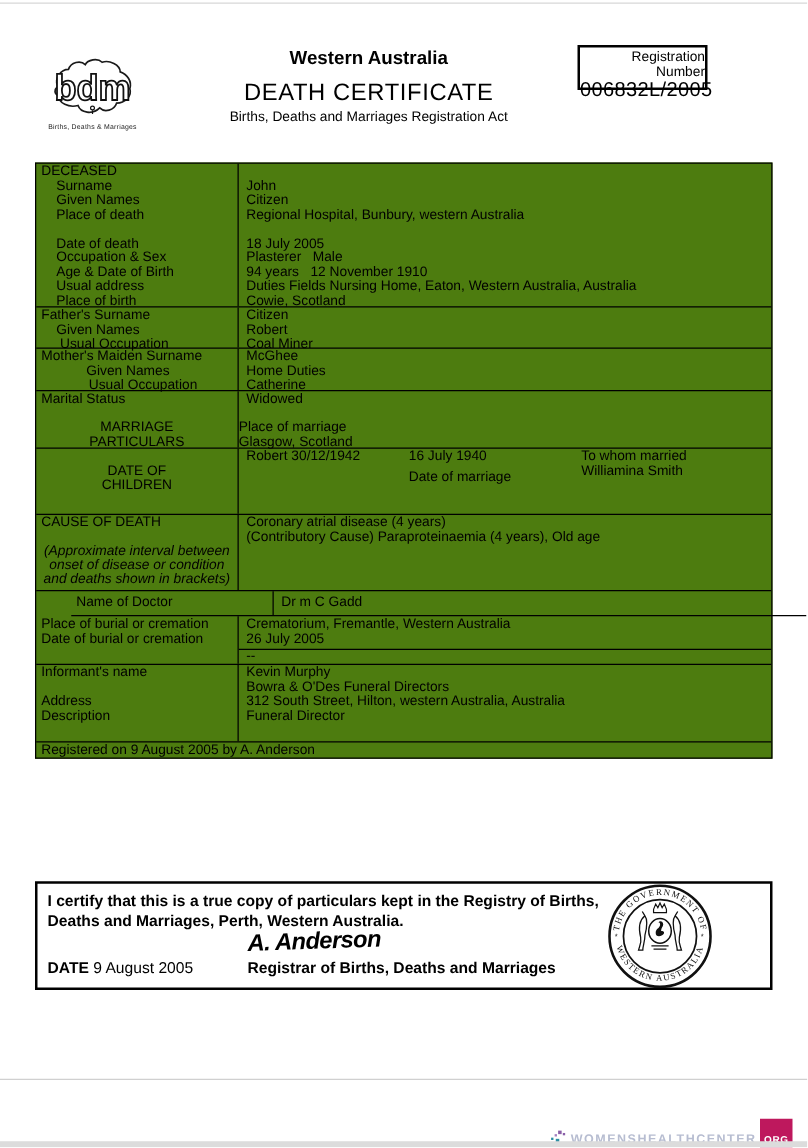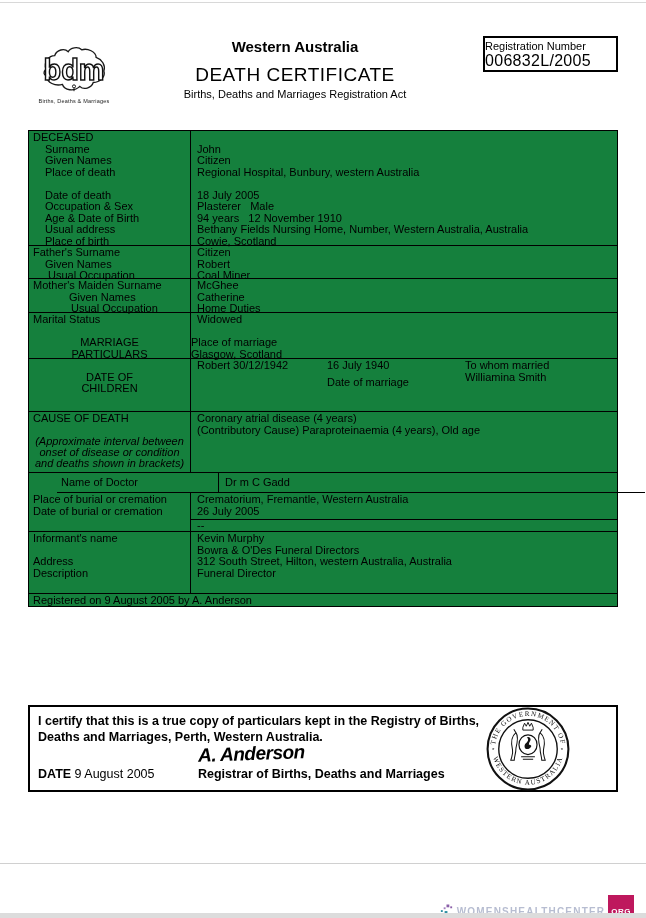--- a/index.html
+++ b/index.html
@@ -8,26 +8,26 @@
   .page { position:relative; width:646px; height:918px; background:#fff; overflow:hidden; }
   .hairline-top { position:absolute; top:2px; left:0; width:100%; height:1px; background:#d8d8d8; }
 
   
   .logo-wrap { position:absolute; left:30px; top:44px; width:88px; text-align:center; }
   .logo-caption { font-size:5.5px; letter-spacing:.2px; color:#222; margin-top:-2px; }
   .head-block { position:absolute; left:118px; top:38px; width:354px; text-align:center; }
   .head-region { font-size:15px; font-weight:bold; }
   .head-title { font-size:19px; letter-spacing:.5px; margin-top:9px; }
   .head-act { font-size:11px; margin-top:2px; }
-  .reg-box { position:absolute; left:483px; top:36px; width:135px; height:36px; border:2px solid #000; text-align:left; padding-top:2px; }
+  .reg-box { position:absolute; left:462px; top:36px; width:104px; height:36px; border:2px solid #000; text-align:right; padding-top:2px; }
   .reg-label { font-size:11px; }
   .reg-number { font-size:16px; letter-spacing:.3px; }
 
   
-  .cert-table { position:absolute; left:28px; top:130px; width:590px; border:1px solid #000; background:#15803d; }
+  .cert-table { position:absolute; left:28px; top:130px; width:590px; border:1px solid #000; background:#4d7c0f; }
   .row { display:flex; border-bottom:1px solid #000; width:100%; }
   .row:last-child { border-bottom:none; }
   .cl { width:162px; border-right:1px solid #000; padding:1px 4px 0 4px; }
   .cr { flex:1; padding:1px 6px 0 6px; position:relative; }
   .ln { height:11.5px; line-height:11.5px; font-size:11px; white-space:pre; }
   .i1 { padding-left:12px; }
   .i2 { padding-left:15px; }
   .i3 { padding-left:36px; }
   .i4 { padding-left:38px; }
   .cwrap { white-space:normal; text-align:center; font-size:11px; line-height:11.5px; margin:0 auto; }
@@ -114,21 +114,21 @@
       </div>
       <div class="cr">
         <div class="ln"></div>
         <div class="ln">John</div>
         <div class="ln">Citizen</div>
         <div class="ln">Regional Hospital, Bunbury, western Australia</div>
         <div class="ln"></div>
         <div class="ln">18 July 2005</div>
         <div class="ln">Plasterer   Male</div>
         <div class="ln">94 years   12 November 1910</div>
-        <div class="ln">Bethany Fields Nursing Home, Number, Western Australia, Australia</div>
+        <div class="ln">Duties Fields Nursing Home, Eaton, Western Australia, Australia</div>
         <div class="ln">Cowie, Scotland</div>
       </div>
     </div>
 
     <div class="row h-father">
       <div class="cl">
         <div class="ln">Father's Surname</div>
         <div class="ln i1">Given Names</div>
         <div class="ln i2">Usual Occupation</div>
       </div>
@@ -140,22 +140,22 @@
     </div>
 
     <div class="row h-mother">
       <div class="cl">
         <div class="ln">Mother's Maiden Surname</div>
         <div class="ln i3">Given Names</div>
         <div class="ln i4">Usual Occupation</div>
       </div>
       <div class="cr">
         <div class="ln">McGhee</div>
+        <div class="ln">Home Duties</div>
         <div class="ln">Catherine</div>
-        <div class="ln">Home Duties</div>
       </div>
     </div>
 
     <div class="row h-marriage">
       <div class="cl">
         <div class="ln">Marital Status</div>
         <div class="ln"></div>
         <div class="cwrap" style="width:110px;">MARRIAGE PARTICULARS</div>
       </div>
       <div class="cr">

